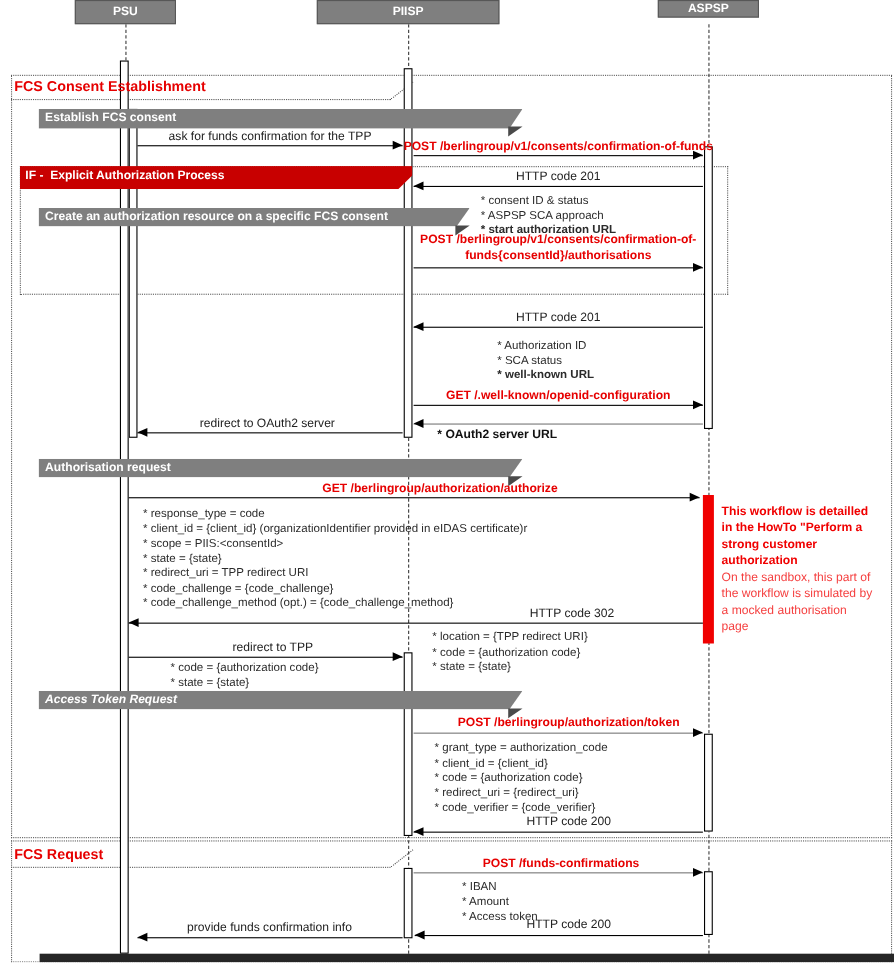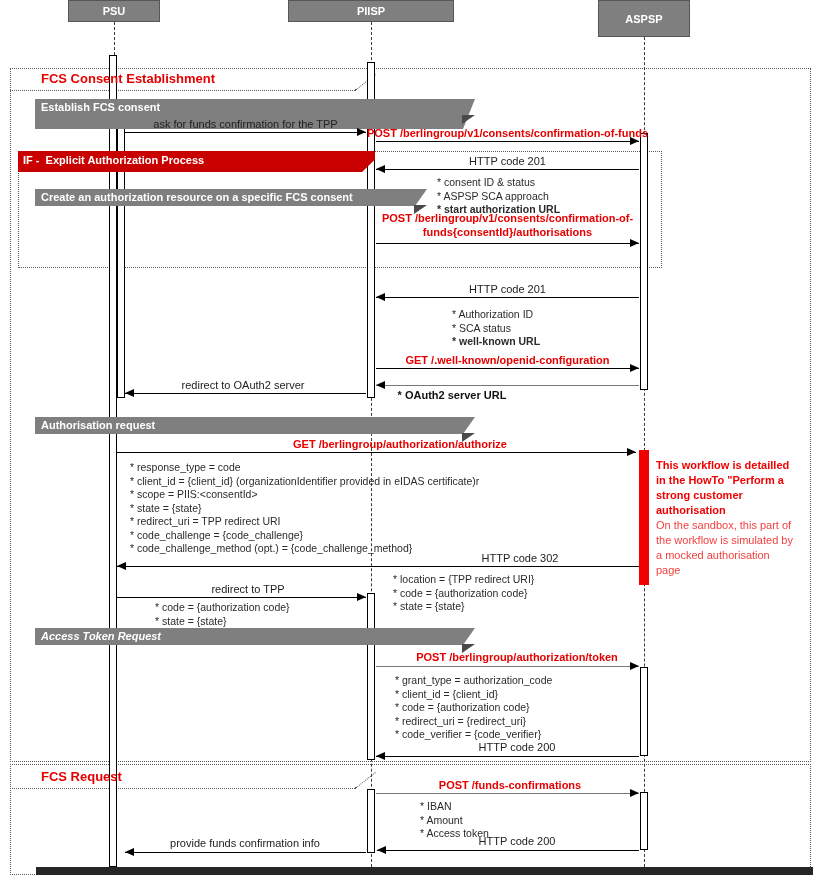--- a/index.html
+++ b/index.html
@@ -5,21 +5,21 @@
   html,body{margin:0;padding:0;background:#fff;}
   #canvas{position:relative;width:813px;height:875px;background:#ffffff;
           font-family:"Liberation Sans",sans-serif;overflow:hidden;}
   .abs{position:absolute;}
   .actor{background:#7f7f7f;border:1px solid #575757;color:#ffffff;font-weight:bold;
          font-size:11px;display:flex;align-items:center;justify-content:center;box-sizing:border-box;}
   .lifeline{width:0;border-left:1px dashed #3a3a3a;}
   .bar{background:#ffffff;border:1px solid #000000;box-sizing:border-box;}
   .redbar{background:#f00000;}
   .frame{border:1px dotted #5a5a5a;box-sizing:border-box;}
-  .frame-label{color:#e60000;font-weight:bold;font-size:13px;white-space:nowrap;margin-left:28px;}
+  .frame-label{color:#e60000;font-weight:bold;font-size:13px;white-space:nowrap;}
   .plate{height:0;border-top:1px dotted #5a5a5a;}
   .plate-slant{height:0;border-top:1px dotted #5a5a5a;transform:rotate(-38deg);transform-origin:left center;}
   .banner{background:#7f7f7f;color:#ffffff;font-weight:bold;font-size:11px;line-height:17px;
           padding-left:6px;white-space:nowrap;box-sizing:border-box;
           clip-path:polygon(0 0,100% 0,calc(100% - 12px) 100%,0 100%);}
   .fold{width:0;height:0;border-top:9px solid #4a4a4a;border-right:13px solid transparent;}
   .ifbanner{background:#c80000;color:#ffffff;font-weight:bold;font-size:11px;line-height:18px;
             padding-left:5px;white-space:pre;box-sizing:border-box;
             clip-path:polygon(0 0,100% 0,100% 40%,calc(100% - 13px) 100%,0 100%);}
   .mline{height:0;border-top:1px solid #000;}
@@ -42,31 +42,31 @@
     <div class="abs plate" style="left: 10px; top: 788px; width: 345px; z-index: 0;"></div>
     <div class="abs plate-slant" style="left: 355px; top: 788px; width: 26px; z-index: 0;"></div>
     <div class="abs frame-label" style="left: 13px; top: 769px; z-index: 6;">FCS Request</div>
     <div class="abs frame" style="left: 18px; top: 151px; width: 644px; height: 117px; z-index: 0;"></div>
     <div class="abs ifbanner" style="left: 18px; top: 151px; width: 357px; height: 21px; z-index: 4;">IF -  Explicit Authorization Process</div>
     <div class="abs lifeline" style="left: 114px; top: 22px; height: 845px; z-index: 1;"></div>
     <div class="abs actor" style="left: 68px; top: 0px; width: 92px; height: 22px; z-index: 3;">PSU</div>
     <div class="abs lifeline" style="left: 371px; top: 22px; height: 845px; z-index: 1;"></div>
     <div class="abs actor" style="left: 288px; top: 0px; width: 166px; height: 22px; z-index: 3;">PIISP</div>
     <div class="abs lifeline" style="left: 644px; top: 22px; height: 845px; z-index: 1;"></div>
-    <div class="abs actor" style="left: 598px; top: 0px; width: 92px; height: 37px; z-index: 3;">ASPSP</div>
+    <div class="abs actor" style="left: 598px; top: 0px; width: 92px; height: 16px; z-index: 3;">ASPSP</div>
     <div class="abs bar" style="left: 109px; top: 55px; width: 8px; height: 812px; z-index: 2;"></div>
     <div class="abs bar" style="left: 117px; top: 99px; width: 8px; height: 299px; z-index: 2;"></div>
     <div class="abs bar" style="left: 367px; top: 62px; width: 8px; height: 336px; z-index: 2;"></div>
     <div class="abs bar" style="left: 367px; top: 593px; width: 8px; height: 167px; z-index: 2;"></div>
     <div class="abs bar" style="left: 367px; top: 789px; width: 8px; height: 64px; z-index: 2;"></div>
     <div class="abs bar" style="left: 640px; top: 133px; width: 8px; height: 257px; z-index: 2;"></div>
     <div class="abs redbar" style="left: 639px; top: 450px; width: 10px; height: 135px; z-index: 2;"></div>
     <div class="abs bar" style="left: 640px; top: 667px; width: 8px; height: 89px; z-index: 2;"></div>
     <div class="abs bar" style="left: 640px; top: 792px; width: 8px; height: 58px; z-index: 2;"></div>
-    <div class="abs banner" style="left: 35px; top: 99px; width: 440px; height: 30px; z-index: 4;">Establish FCS consent</div>
+    <div class="abs banner" style="left: 35px; top: 99px; width: 440px; height: 18px; z-index: 4;">Establish FCS consent</div>
     <div class="abs fold" style="left: 462px; top: 115px; z-index: 4;"></div>
     <div class="abs banner" style="left: 35px; top: 189px; width: 392px; height: 17px; z-index: 4;">Create an authorization resource on a specific FCS consent</div>
     <div class="abs fold" style="left: 414px; top: 205px; z-index: 4;"></div>
     <div class="abs banner" style="left: 35px; top: 417px; width: 440px; height: 17px; z-index: 4;">Authorisation request</div>
     <div class="abs fold" style="left: 462px; top: 433px; z-index: 4;"></div>
     <div class="abs banner" style="left: 35px; top: 628px; width: 440px; height: 17px; z-index: 4; font-style: italic;">Access Token Request</div>
     <div class="abs fold" style="left: 462px; top: 644px; z-index: 4;"></div>
     <div class="abs mline" style="left: 125px; top: 132px; width: 241px; border-top-color: rgb(0, 0, 0); z-index: 5;"></div>
     <div class="abs head-r" style="left: 357px; top: 128px; z-index: 5;"></div>
     <div class="abs mlabel" style="left: 245.5px; top: 118px; color: rgb(34, 34, 34); font-weight: normal; z-index: 6;">ask for funds confirmation for the TPP</div>
@@ -153,20 +153,20 @@
     </div>
     <div class="abs ann" style="left: 420px; top: 800px; z-index: 6;">
       <div>* IBAN</div>
       <div>* Amount</div>
       <div>* Access token</div>
     </div>
     <div class="abs note-text" style="left: 656px; top: 458px; z-index: 6;">
       <div style="color: rgb(240, 0, 0); font-weight: bold;">This workflow is detailled</div>
       <div style="color: rgb(240, 0, 0); font-weight: bold;">in the HowTo "Perform a</div>
       <div style="color: rgb(240, 0, 0); font-weight: bold;">strong customer</div>
-      <div style="color: rgb(240, 0, 0); font-weight: bold;">authorisation</div>
+      <div style="color: rgb(240, 0, 0); font-weight: bold;">authorization</div>
       <div style="color: rgb(245, 64, 64);">On the sandbox, this part of</div>
       <div style="color: rgb(245, 64, 64);">the workflow is simulated by</div>
       <div style="color: rgb(245, 64, 64);">a mocked authorisation</div>
       <div style="color: rgb(245, 64, 64);">page</div>
     </div>
     <div class="abs bottom-bar" style="left: 36px; top: 867px; width: 777px; height: 8px; z-index: 7;"></div>
   </div>
 
 </body></html>

